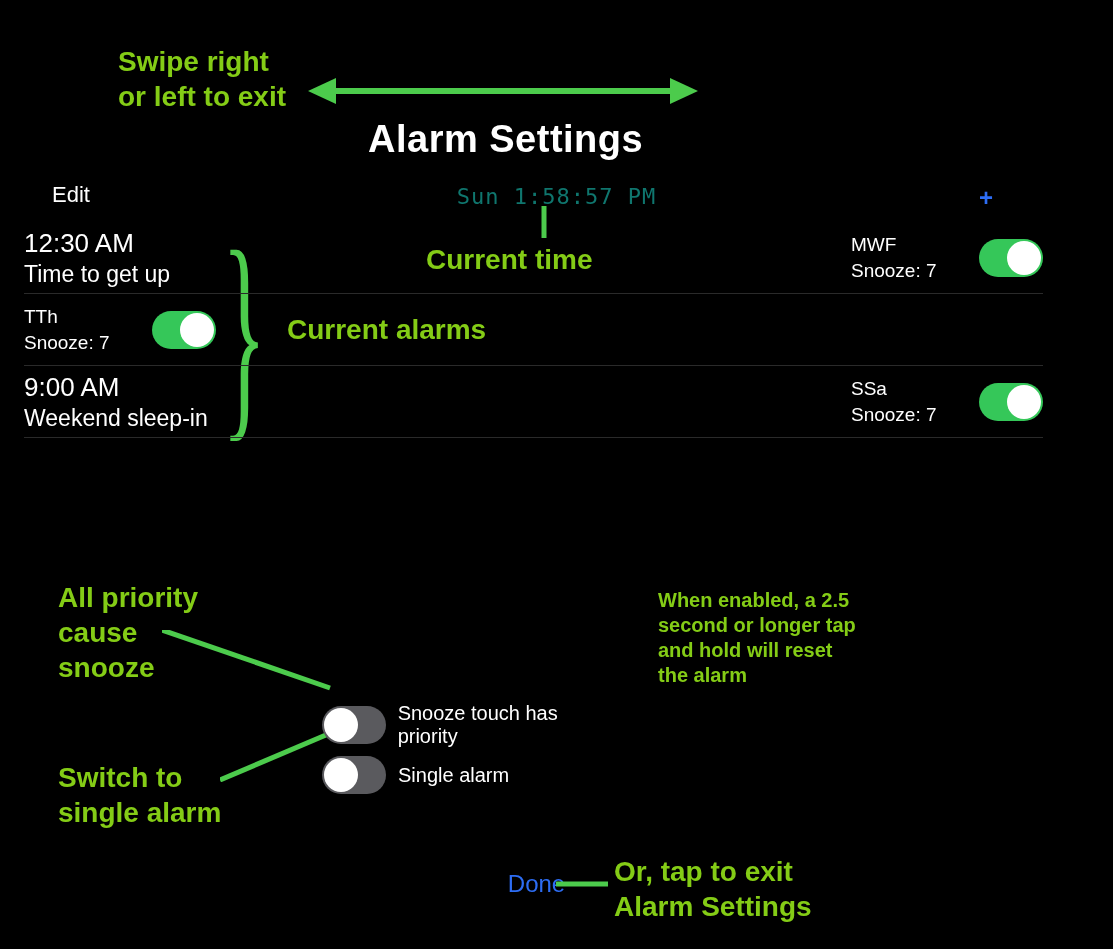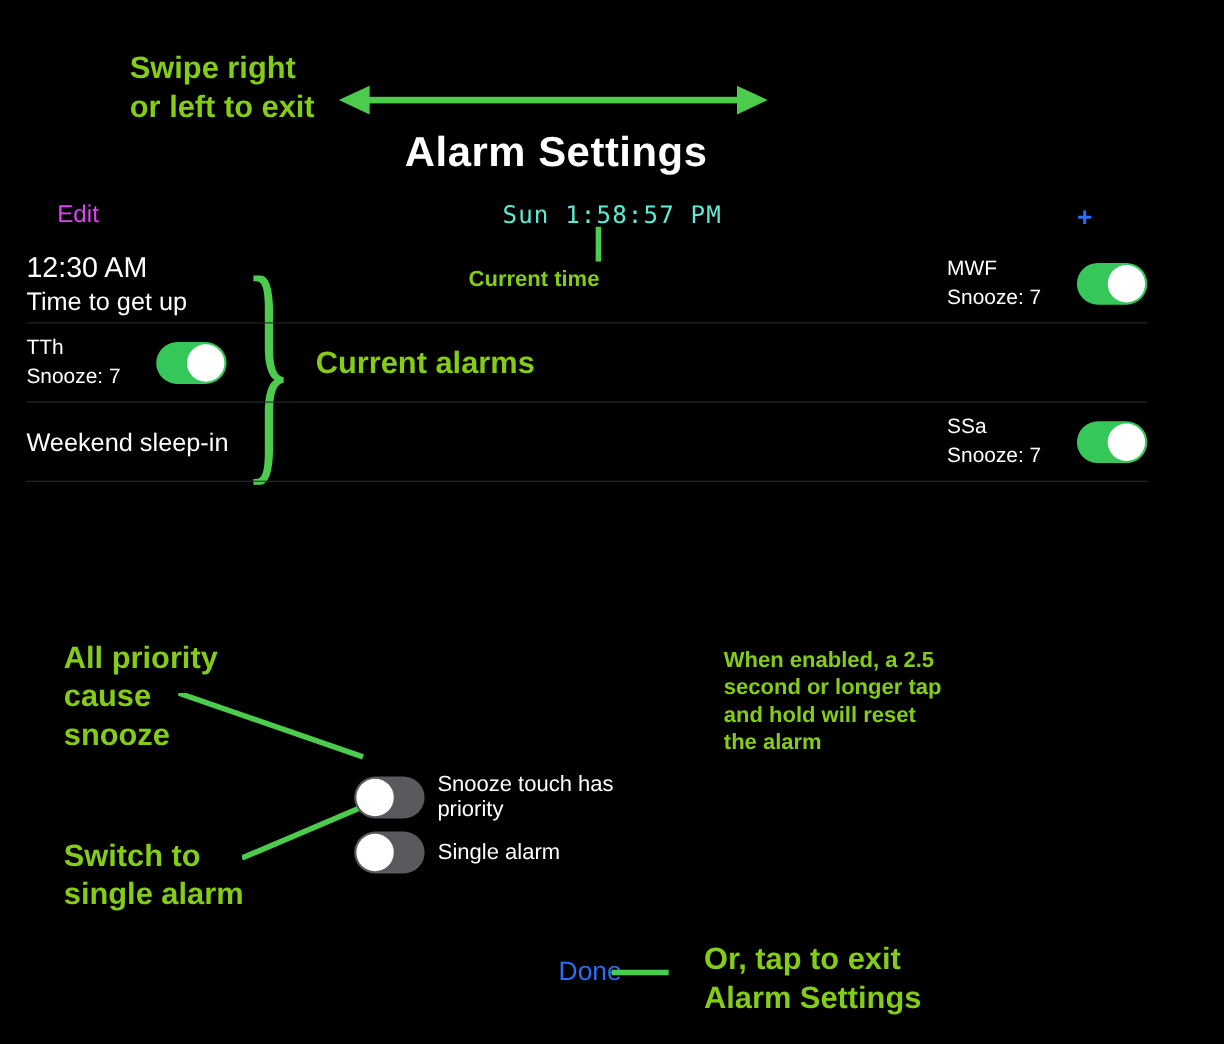--- a/index.html
+++ b/index.html
@@ -21,30 +21,30 @@
       position: absolute;
       color: #fff;
       font-weight: 800;
       font-size: 38px;
       letter-spacing: 0.5px;
     }
     .edit-btn {
       position: absolute;
       left: 52px;
       top: 182px;
-      color: #d946ef;
+      color: #ffffff;
       font-size: 22px;
       font-weight: 400;
     }
     .timebar {
       position: absolute;
       left: 0; right: 0;
       top: 184px;
       text-align: center;
-      color: #5eead4;
+      color: #0f766e;
       font-family: "Menlo", "Consolas", monospace;
       font-size: 22px;
       letter-spacing: 1px;
     }
     .add-icon {
       position: absolute;
       right: 120px;
       top: 186px;
       color: #2D6DF4;
       font-size: 24px;
@@ -65,21 +65,21 @@
       padding: 6px 0 6px 0;
       height: 72px;
     }
     .alarm-row:first-child { border-top: none; }
     .alarm-left { color: #fff; }
     .alarm-time { font-size: 26px; font-weight: 400; }
     .alarm-label { font-size: 23px; font-weight: 400; margin-top: 2px; }
     .alarm-right {
       display: flex;
       align-items: center;
-      gap: 18px;
+      gap: 28px;
       color: #fff;
     }
     .alarm-meta { text-align: left; font-size: 19px; line-height: 1.35; min-width: 100px;}
     .toggle {
       width: 64px; height: 38px;
       border-radius: 19px;
       position: relative;
       display: inline-block;
     }
     .toggle.on { background: #35C759; }
@@ -166,21 +166,21 @@
 
 <div class="title" style="left:368px; top:118px;">Alarm Settings</div>
 
 <div class="edit-btn">Edit</div>
 <div class="timebar">Sun 1:58:57 PM</div>
 <div class="add-icon">+</div>
 
 <svg class="callout" style="left:540px; top:206px;" width="8" height="32">
   <line x1="4" y1="0" x2="4" y2="32" stroke="#4CCB4C" stroke-width="5"></line>
 </svg>
-<div class="annotation" style="left:426px; top:242px; font-size:20px;">Current time</div>
+<div class="annotation" style="left:426px; top:242px; font-size:28px;">Current time</div>
 
 <div class="brace">}</div>
 <div class="annotation" style="left:287px; top:312px; font-size:28px;">Current alarms</div>
 
 <div class="alarm-list">
   <div class="alarm-row">
     <div class="alarm-left">
       <div class="alarm-time">12:30 AM</div>
       <div class="alarm-label">Time to get up</div>
     </div>
@@ -200,20 +200,21 @@
         <div>TTh</div>
         <div>Snooze: 7</div>
       </div>
       <div class="toggle on">
           <div class="knob"></div>
         </div>
     </div>
   </div>
   <div class="alarm-row">
     <div class="alarm-left">
+      <div class="alarm-time">9:00 AM</div>
       <div class="alarm-label">Weekend sleep-in</div>
     </div>
     <div class="alarm-right">
       <div class="alarm-meta">
         <div>SSa</div>
         <div>Snooze: 7</div>
       </div>
       <div class="toggle on">
           <div class="knob"></div>
         </div>
@@ -251,14 +252,14 @@
 
 <div class="annotation" style="left:658px; top:588px; font-size:20px; white-space:pre;">When enabled, a 2.5
 second or longer tap
 and hold will reset
 the alarm</div>
 
 <div class="done-btn"><span>Done</span></div>
 <svg class="callout" style="left:556px; top:880px;" width="52" height="8">
   <line x1="0" y1="4" x2="52" y2="4" stroke="#4CCB4C" stroke-width="5"></line>
 </svg>
-<div class="annotation" style="left:640px; top:854px; font-size:28px; white-space:pre;">Or, tap to exit
+<div class="annotation" style="left:614px; top:854px; font-size:28px; white-space:pre;">Or, tap to exit
 Alarm Settings</div>
 
 </body></html>

